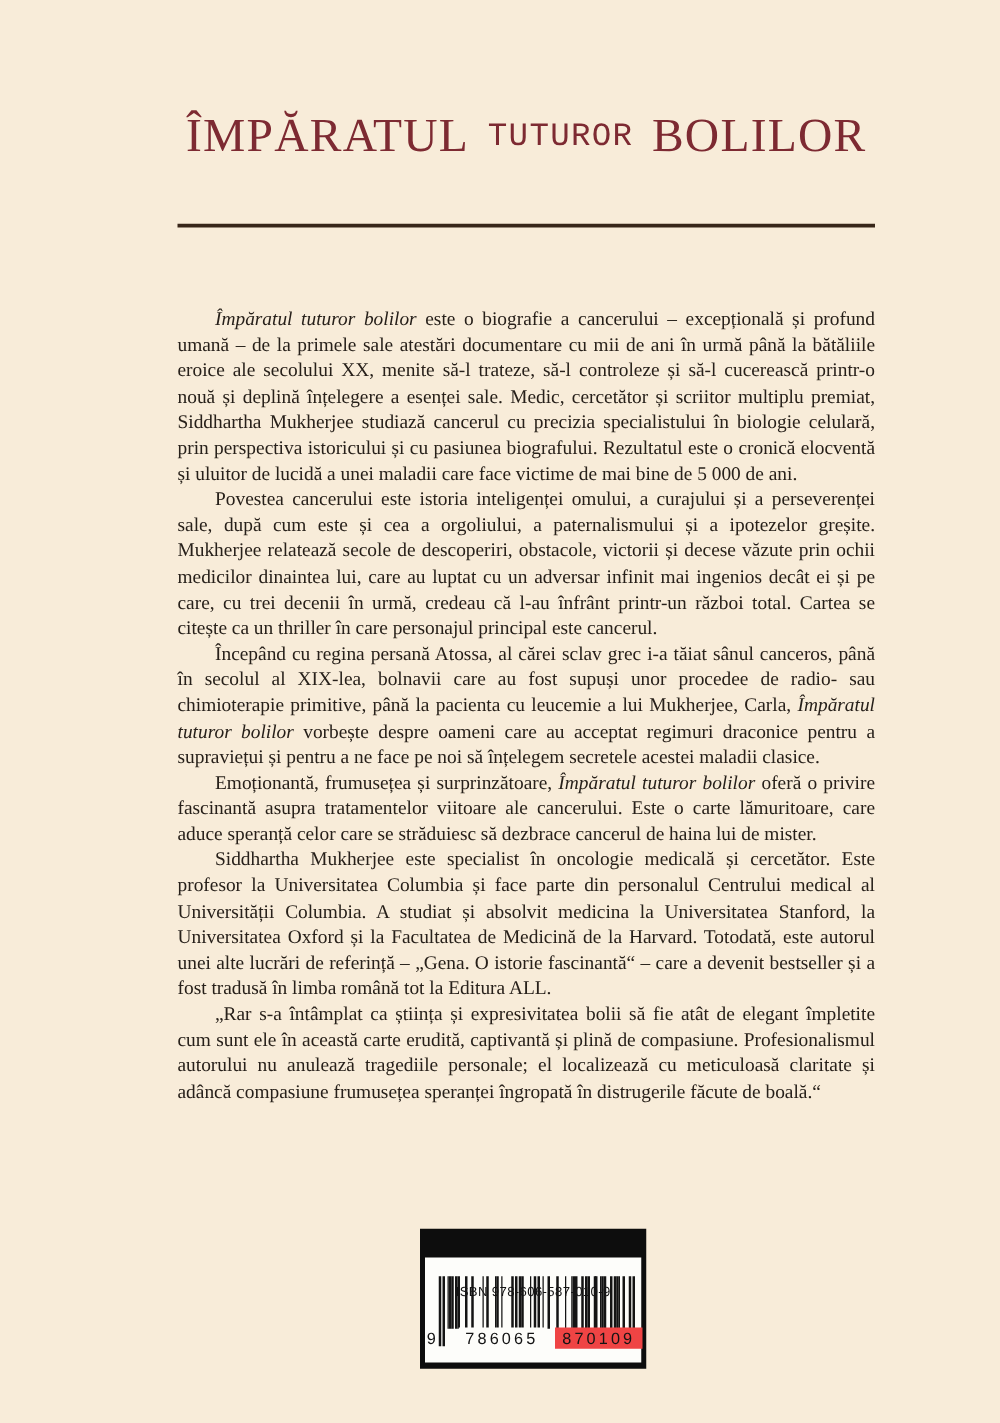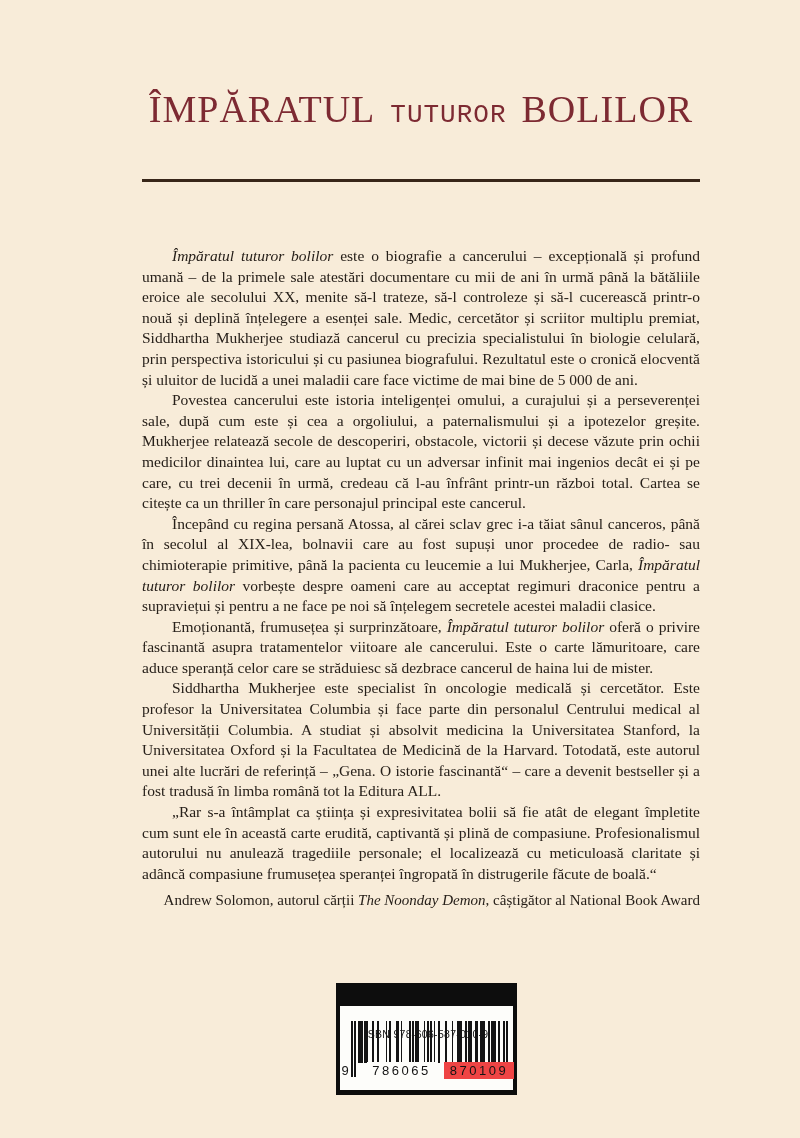--- a/index.html
+++ b/index.html
@@ -22,21 +22,21 @@
   .content {
     position: absolute;
     left: 142px;
     top: 0;
     width: 558px;
   }
   .title-row {
     margin-top: 90px;
     display: flex;
     justify-content: center;
-    align-items: flex-end;
+    align-items: center;
     gap: 15px;
     white-space: nowrap;
     color: var(--title-color);
     font-weight: normal;
     line-height: 1;
   }
   .tw-big   { font-size: 38px; letter-spacing: 1px; }
   .tw-small { font-size: 26px; letter-spacing: 1px; font-family: Liberation Mono, monospace; }
   .rule {
     height: 3px;
@@ -137,21 +137,20 @@
     </h1>
     <div class="rule"></div>
     <div class="body-text">
         <p class="para"><em>Împăratul tuturor bolilor</em><span> este o biografie a cancerului – excepțională și profund umană – de la primele sale atestări documentare cu mii de ani în urmă până la bătăliile eroice ale secolului XX, menite să-l trateze, să-l controleze și să-l cucerească printr-o nouă și deplină înțelegere a esenței sale. Medic, cercetător și scriitor multiplu premiat, Siddhartha Mukherjee studiază cancerul cu precizia specialistului în biologie celulară, prin perspectiva istoricului și cu pasiunea biografului. Rezultatul este o cronică elocventă și uluitor de lucidă a unei maladii care face victime de mai bine de 5 000 de ani.</span></p>
         <p class="para"><span>Povestea cancerului este istoria inteligenței omului, a curajului și a perseverenței sale, după cum este și cea a orgoliului, a paternalismului și a ipotezelor greșite. Mukherjee relatează secole de descoperiri, obstacole, victorii și decese văzute prin ochii medicilor dinaintea lui, care au luptat cu un adversar infinit mai ingenios decât ei și pe care, cu trei decenii în urmă, credeau că l-au înfrânt printr-un război total. Cartea se citește ca un thriller în care personajul principal este cancerul.</span></p>
         <p class="para"><span>Începând cu regina persană Atossa, al cărei sclav grec i-a tăiat sânul canceros, până în secolul al XIX-lea, bolnavii care au fost supuși unor procedee de radio- sau chimioterapie primitive, până la pacienta cu leucemie a lui Mukherjee, Carla, </span><em>Împăratul tuturor bolilor</em><span> vorbește despre oameni care au acceptat regimuri draconice pentru a supraviețui și pentru a ne face pe noi să înțelegem secretele acestei maladii clasice.</span></p>
         <p class="para"><span>Emoționantă, frumusețea și surprinzătoare, </span><em>Împăratul tuturor bolilor</em><span> oferă o privire fascinantă asupra tratamentelor viitoare ale cancerului. Este o carte lămuritoare, care aduce speranță celor care se străduiesc să dezbrace cancerul de haina lui de mister.</span></p>
         <p class="para gap"><span>Siddhartha Mukherjee este specialist în oncologie medicală și cercetător. Este profesor la Universitatea Columbia și face parte din personalul Centrului medical al Universității Columbia. A studiat și absolvit medicina la Universitatea Stanford, la Universitatea Oxford și la Facultatea de Medicină de la Harvard. Totodată, este autorul unei alte lucrări de referință – „Gena. O istorie fascinantă“ – care a devenit bestseller și a fost tradusă în limba română tot la Editura ALL.</span></p>
         <p class="para gap"><span>„Rar s-a întâmplat ca știința și expresivitatea bolii să fie atât de elegant împletite cum sunt ele în această carte erudită, captivantă și plină de compasiune. Profesionalismul autorului nu anulează tragediile personale; el localizează cu meticuloasă claritate și adâncă compasiune frumusețea speranței îngropată în distrugerile făcute de boală.“</span></p>
       </div>
-    <p class="attribution"><span>Andrew Solomon, autorul cărții </span><em>The Noonday Demon</em><span>, câștigător al National Book Award</span></p>
   </div>
 
   <div class="barcode">
     <div class="bc-inner">
       <div class="bc-isbn">ISBN 978-606-587-010-9</div>
       <div class="bc-bars">
           <div class="bar guard" style="left: 0px;"></div>
           <div class="bar guard" style="left: 3.3px;"></div>
           <div class="bar" style="left: 6.6px;"></div>
           <div class="bar" style="left: 8.25px;"></div>

